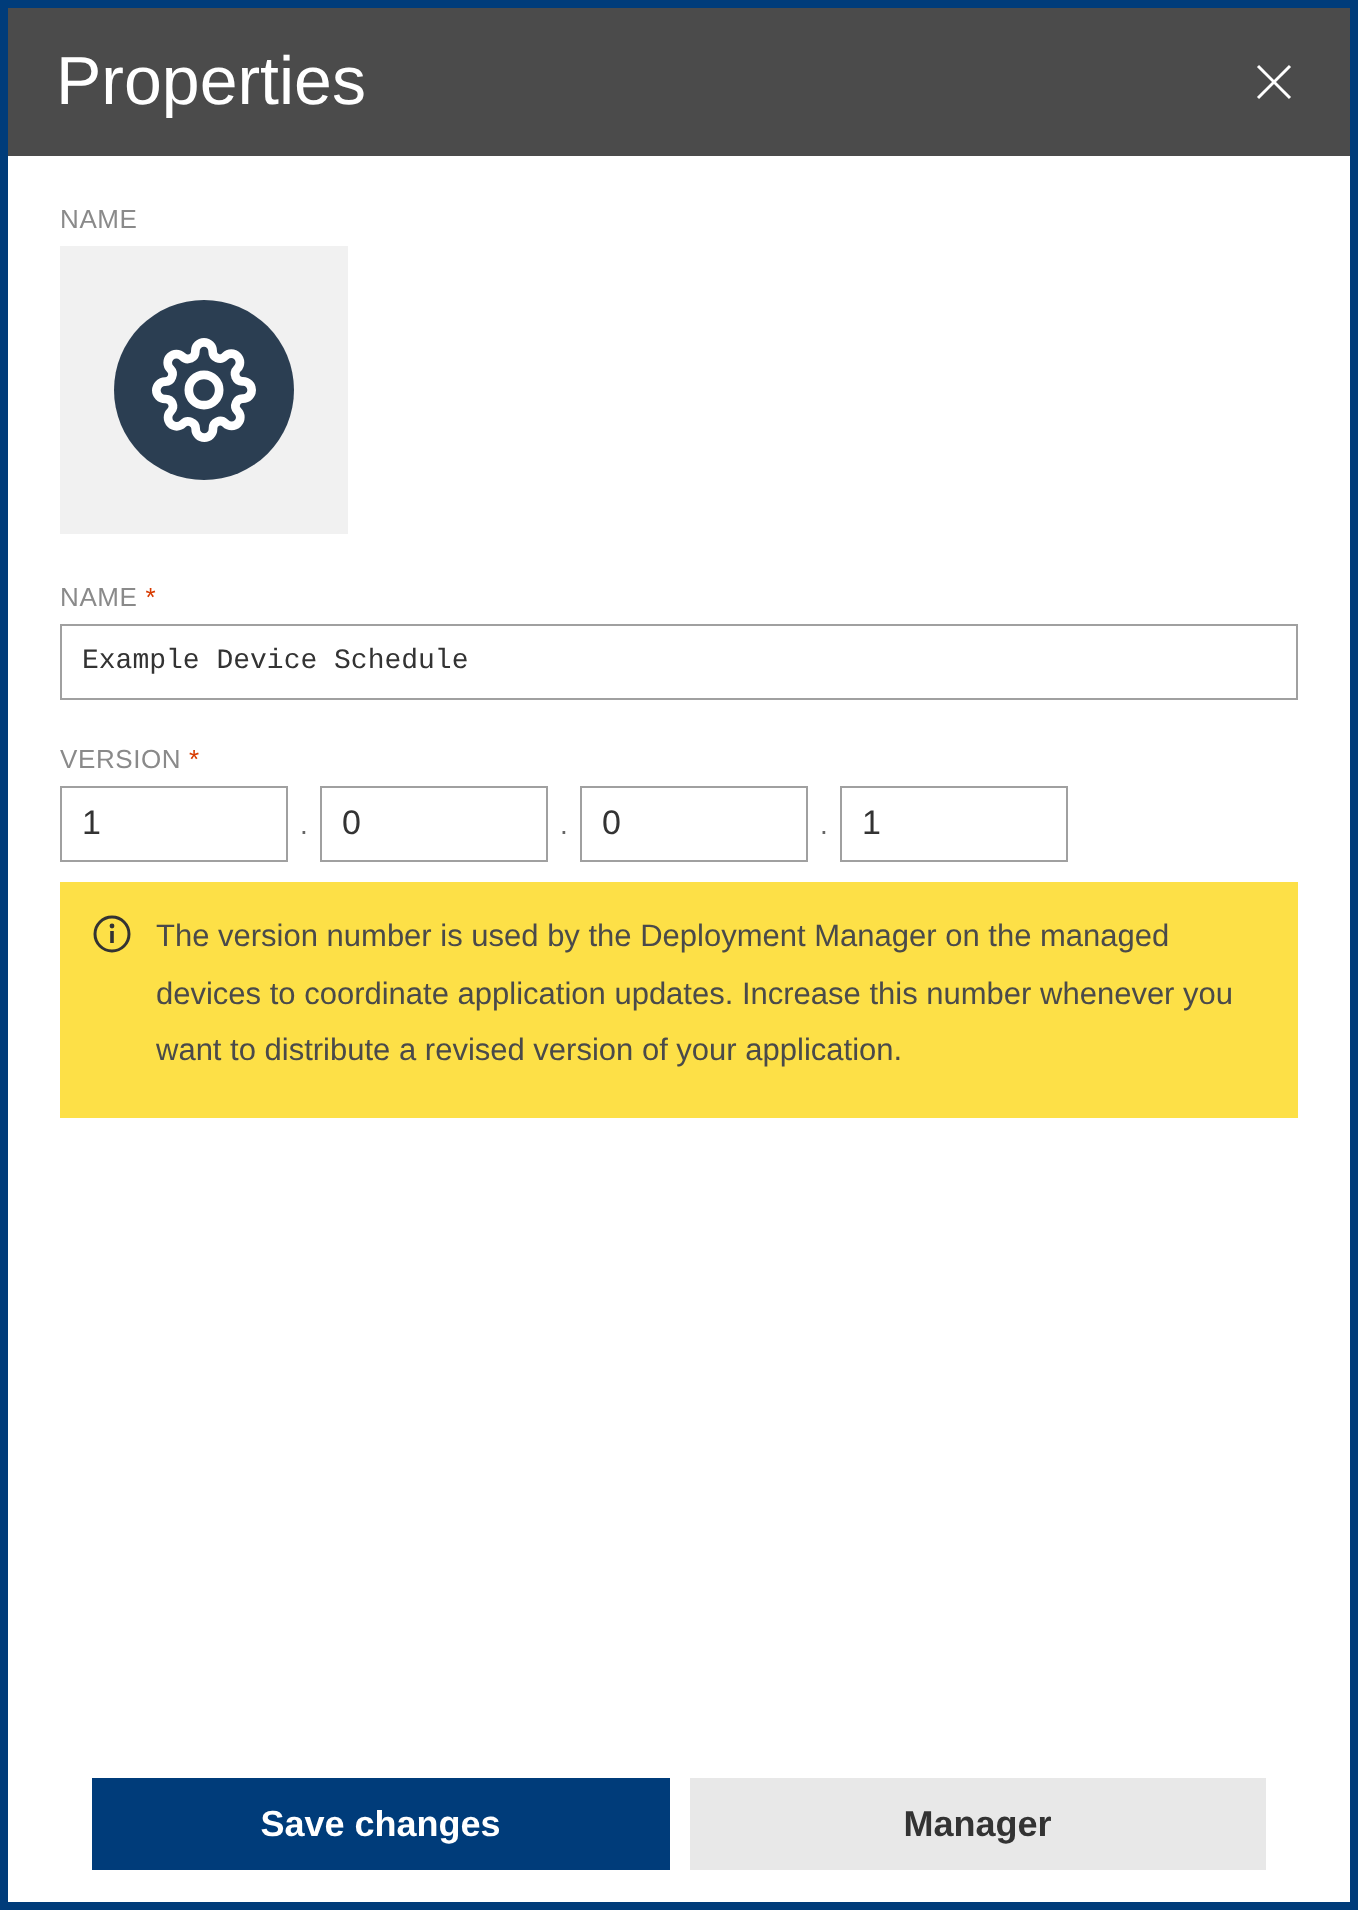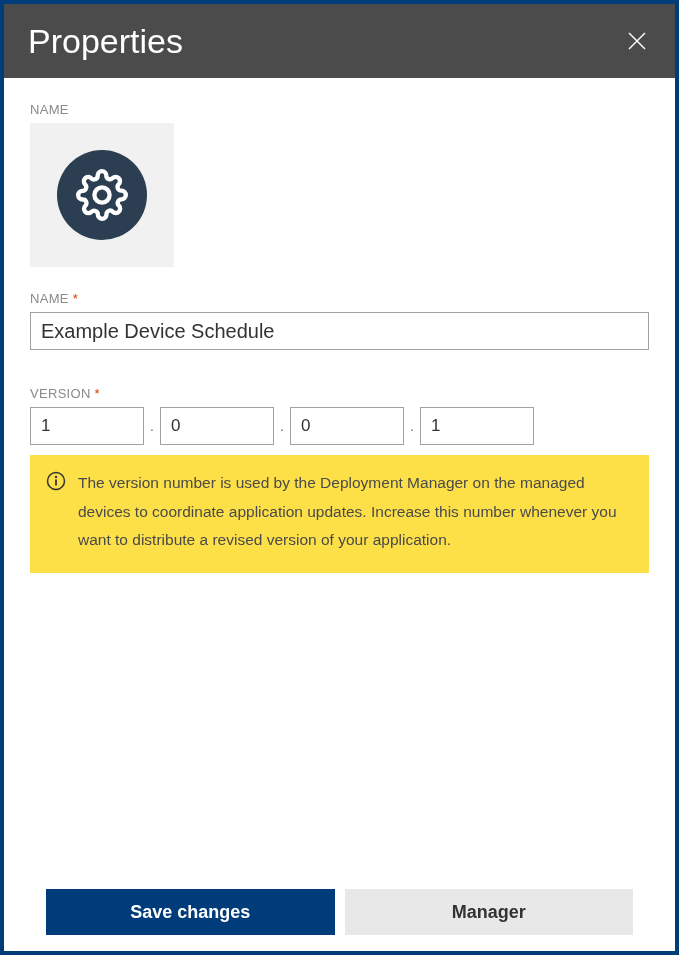--- a/index.html
+++ b/index.html
@@ -68,26 +68,26 @@
     background: #2b3e52;
     display: flex;
     align-items: center;
     justify-content: center;
   }
   .text-input {
     width: 100%;
     height: 38px;
     border: 1px solid #a0a0a0;
     background: #ffffff;
-    font-size: 20px;
+    font-size: 14px;
     padding: 0 10px;
     color: #333333;
-    font-family: Liberation Sans, sans-serif;
-  }
-  .name-group { margin-bottom: 36px; }
+    font-family: Liberation Mono, monospace;
+  }
+  .name-group { margin-bottom: 22px; }
   .version-row {
     display: flex;
     align-items: center;
     gap: 6px;
     margin-bottom: 10px;
   }
   .version-input {
     width: 114px;
     height: 38px;
     border: 1px solid #a0a0a0;

